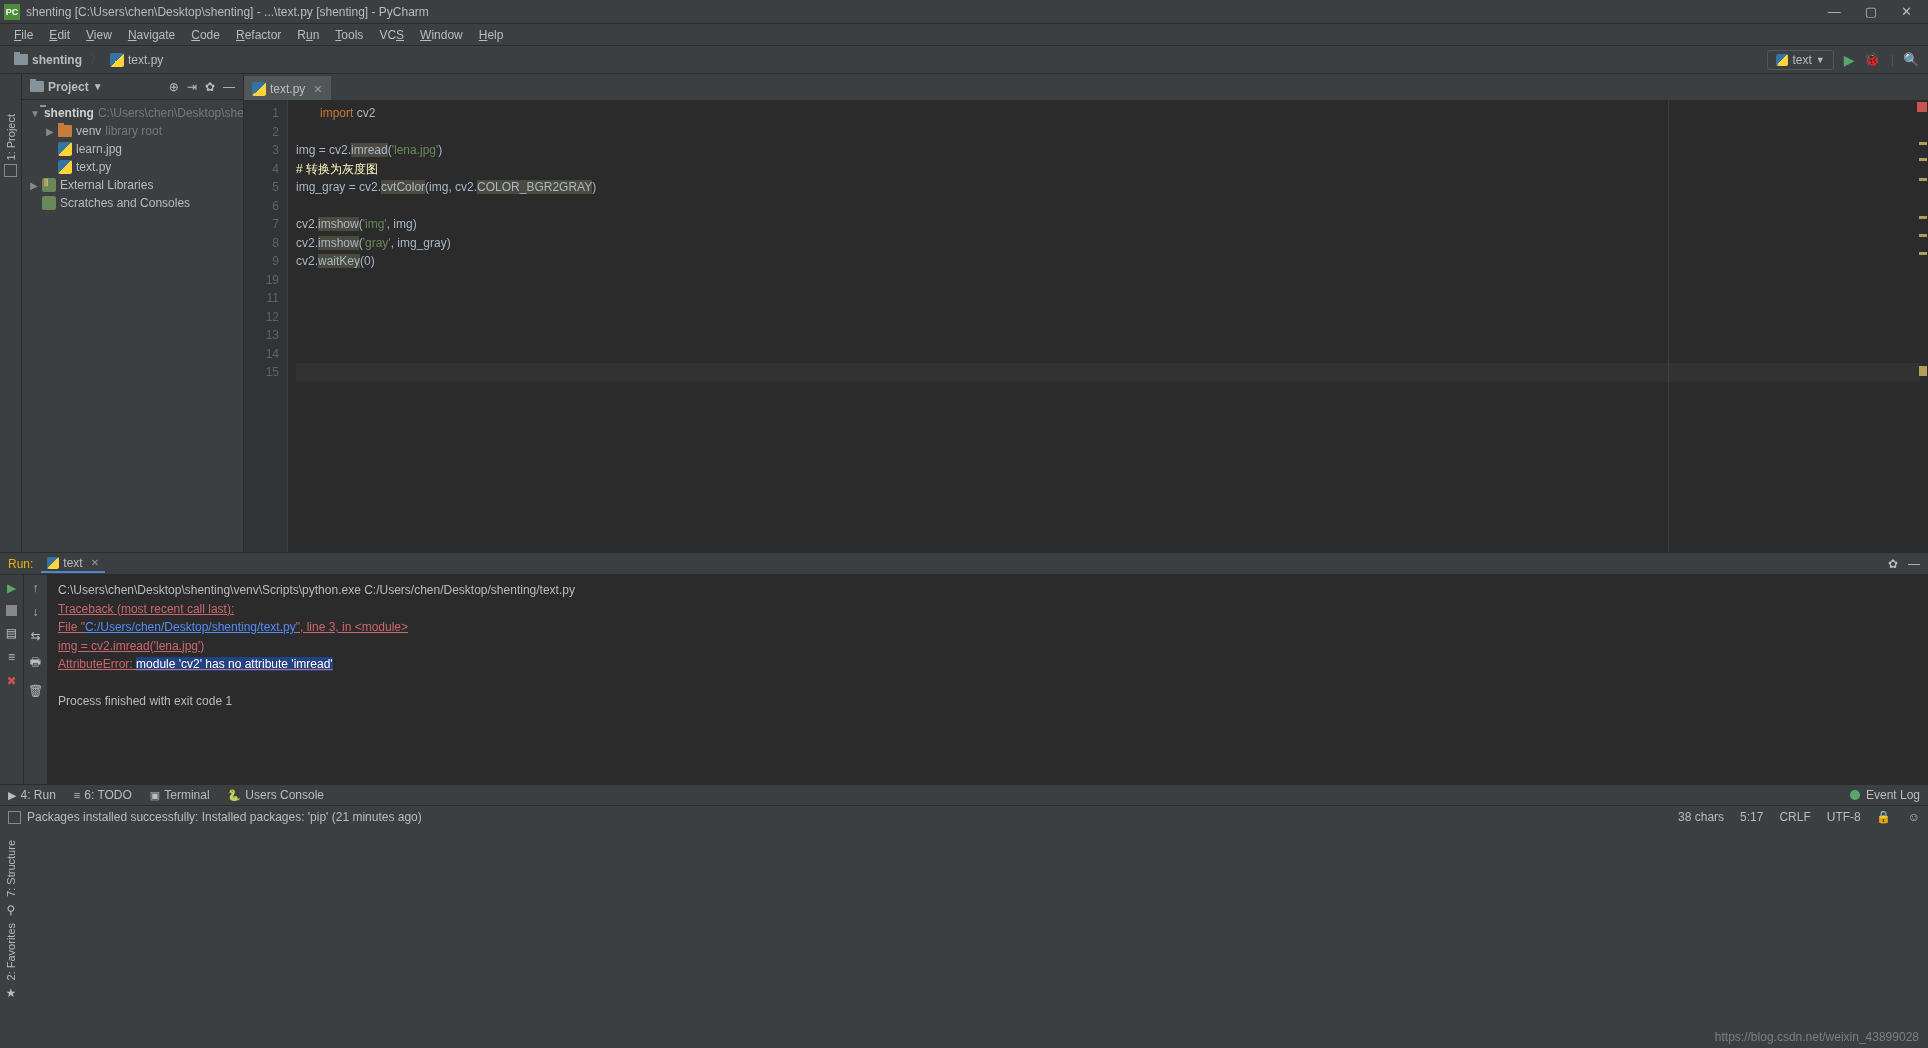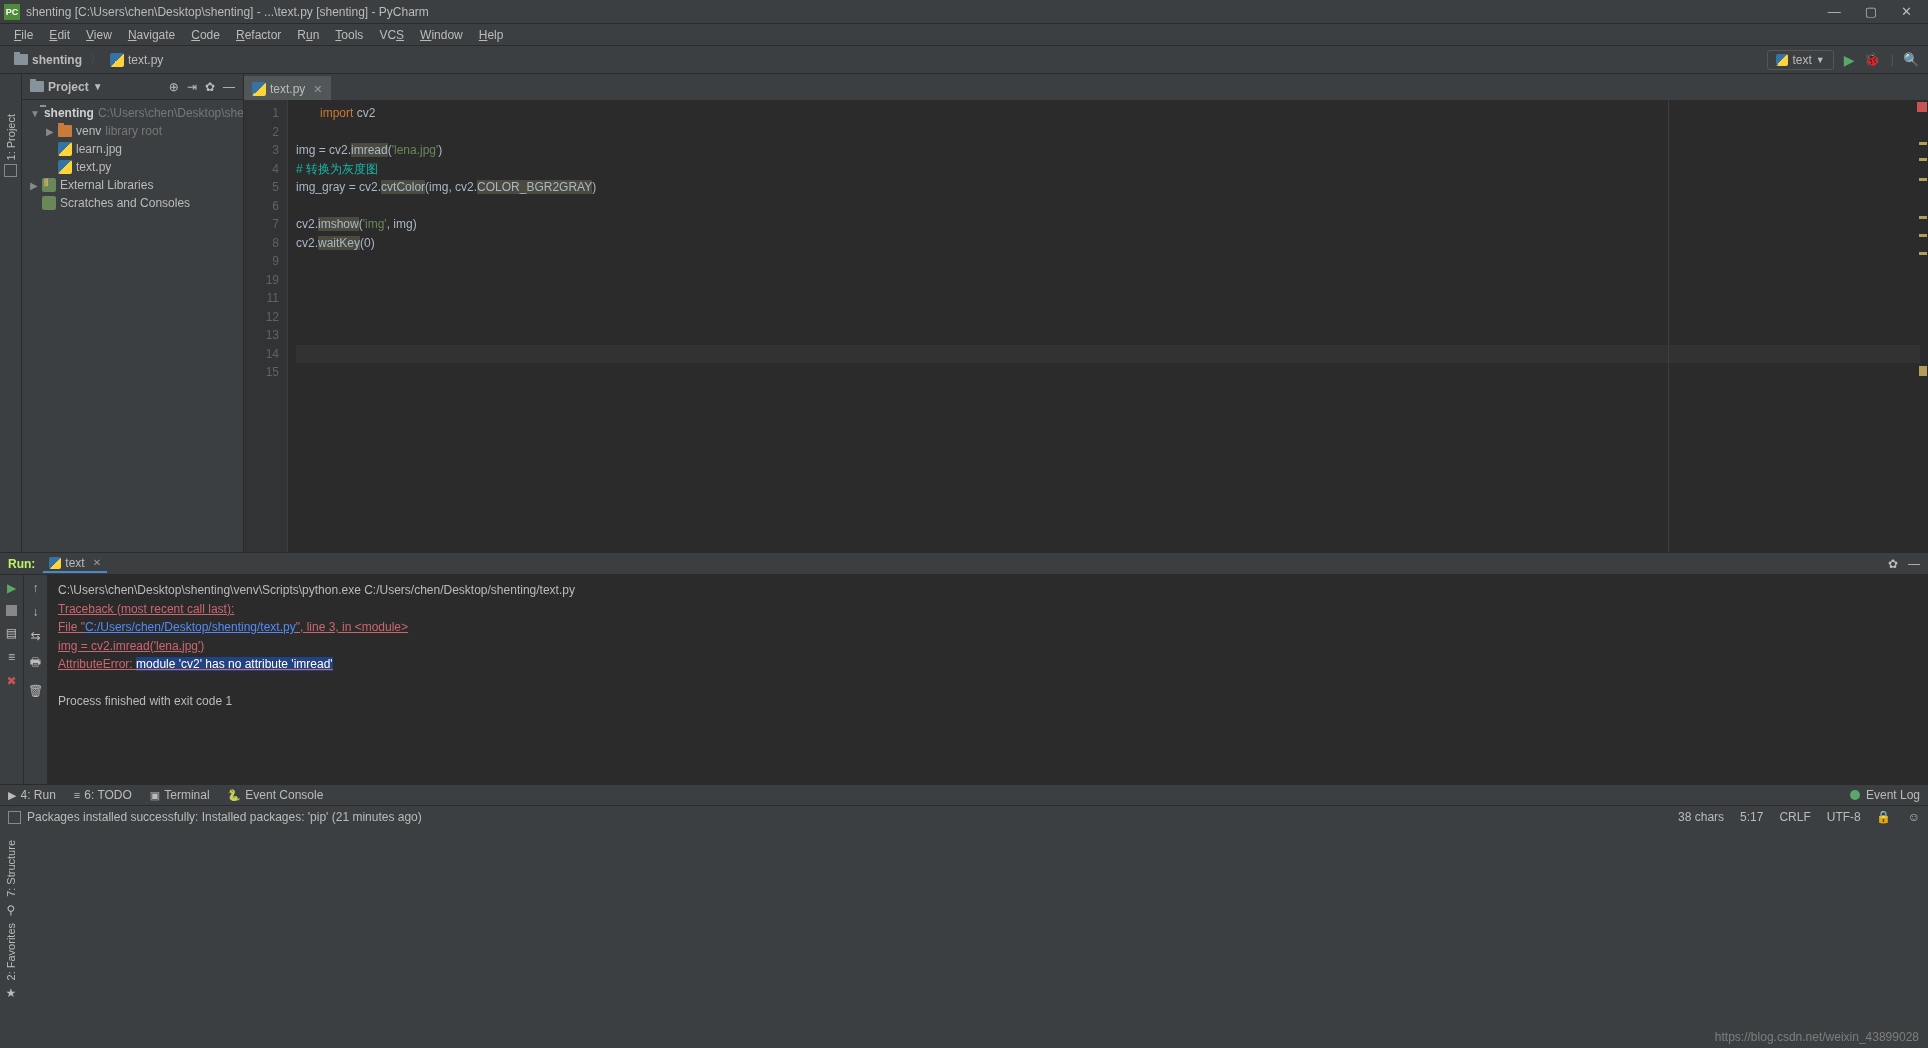--- a/index.html
+++ b/index.html
@@ -56,28 +56,28 @@
 .tab { height:24px; background:#515658; padding:0 8px; display:flex; align-items:center; gap:4px; color:#bbb; border-top:2px solid transparent; }
 .tab .py-icon { width:14px; height:14px; display:inline-block; background:linear-gradient(135deg,#3573a5 50%,#ffd43b 50%); border-radius:2px; }
 .tab .close { color:#999; margin-left:4px; cursor:pointer; font-size:11px; }
 .code { flex:1; display:flex; font-family:"Consolas","Courier New",monospace; font-size:13px; position:relative; }
 .gutter { width:44px; background:#313335; text-align:right; padding:4px 8px 0 0; color:#606366; line-height:18.5px; border-right:1px solid #3c3f41; }
 .codearea { flex:1; padding:4px 8px 0 8px; line-height:18.5px; color:#a9b7c6; position:relative; }
 .codearea .line { white-space:pre; height:18.5px; }
 .codearea .line.current { background:#323232; }
 .kw { color:#cc7832;padding-left:24px; }
 .str { color:#6a8759; }
-.cmt { color:#14b8a6; }
+.cmt { color:#fef9c3; }
 .hi { background:#4a4a3f; }
 .codesidebar { position:absolute; right:0; top:0; width:260px; height:100%; border-left:1px solid #3c3f41; }
 .markbar { position:absolute; right:0; top:0; width:12px; height:100%; }
 .markbar .m { position:absolute; right:1px; width:8px; height:3px; }
 .runpanel { border-top:1px solid #2b2b2b; background:#2b2b2b; display:flex; flex-direction:column; }
 .runheader { height:22px; background:#3c3f41; display:flex; align-items:center; padding:0 8px; border-bottom:1px solid #2b2b2b; }
-.runheader .label { color:#bef264;font-weight:bold; }
+.runheader .label { color:#eab308; }
 .runheader .cfg { display:flex; align-items:center; gap:4px; margin-left:8px; padding:1px 6px; border-bottom:2px solid #4a88c7; }
 .runheader .cfg .py-icon { width:12px; height:12px; display:inline-block; background:linear-gradient(135deg,#3573a5 50%,#ffd43b 50%); border-radius:2px; }
 .runheader .right { margin-left:auto; display:flex; gap:10px; color:#bbb; }
 .runheader .right span { cursor:pointer; }
 .runbody { flex:1; display:flex; }
 .runtools { width:24px; background:#3c3f41; display:flex; flex-direction:column; align-items:center; padding-top:6px; gap:10px; border-right:1px solid #2b2b2b; }
 .runtools span { cursor:pointer; font-size:12px; }
 .runtools .play { color:#59a869; }
 .runtools .stop { color:#c75450; width:11px; height:11px; background:#888; display:inline-block; }
 .runtools2 { width:24px; background:#3c3f41; display:flex; flex-direction:column; align-items:center; padding-top:6px; gap:10px; border-right:1px solid #2b2b2b; }
@@ -230,20 +230,21 @@
           <div>15</div>
         </div>
       <div class="codearea" id="codearea">
         <div class="line"><span class="kw">import</span><span> cv2</span></div>
           <div class="line"><span></span></div>
           <div class="line"><span>img = cv2.</span><span class="hi">imread</span><span>(</span><span class="str">'lena.jpg'</span><span>)</span></div>
           <div class="line"><span class="cmt"># 转换为灰度图</span></div>
           <div class="line"><span>img_gray = cv2.</span><span class="hi">cvtColor</span><span>(img, cv2.</span><span class="hi">COLOR_BGR2GRAY</span><span>)</span></div>
           <div class="line"><span></span></div>
           <div class="line"><span>cv2.</span><span class="hi">imshow</span><span>(</span><span class="str">'img'</span><span>, img)</span></div>
+          <div class="line"><span>cv2.</span><span class="hi">imshow</span><span>(</span><span class="str">'gray'</span><span>, img_gray)</span></div>
           <div class="line"><span>cv2.</span><span class="hi">waitKey</span><span>(</span><span>0</span><span>)</span></div>
           <div class="line"><span></span></div>
           <div class="line"><span></span></div>
           <div class="line"><span></span></div>
           <div class="line"><span></span></div>
           <div class="line"><span></span></div>
           <div class="line current"><span></span></div>
           <div class="codesidebar"></div>
       </div>
       <div class="markbar">
@@ -315,21 +316,21 @@
   <span class="item">
       <span class="ic">≡</span>
       <span>6: TODO</span>
     </span>
   <span class="item">
       <span class="ic">▣</span>
       <span>Terminal</span>
     </span>
   <span class="item">
       <span class="ic">🐍</span>
-      <span>Event Console</span>
+      <span>Users Console</span>
     </span>
   <div class="right">
     <span class="dot"></span>
     <span>Event Log</span>
   </div>
 </div>
 
 <div class="statusbar">
   <span class="badge"></span>
   <span>Packages installed successfully: Installed packages: 'pip' (21 minutes ago)</span>

